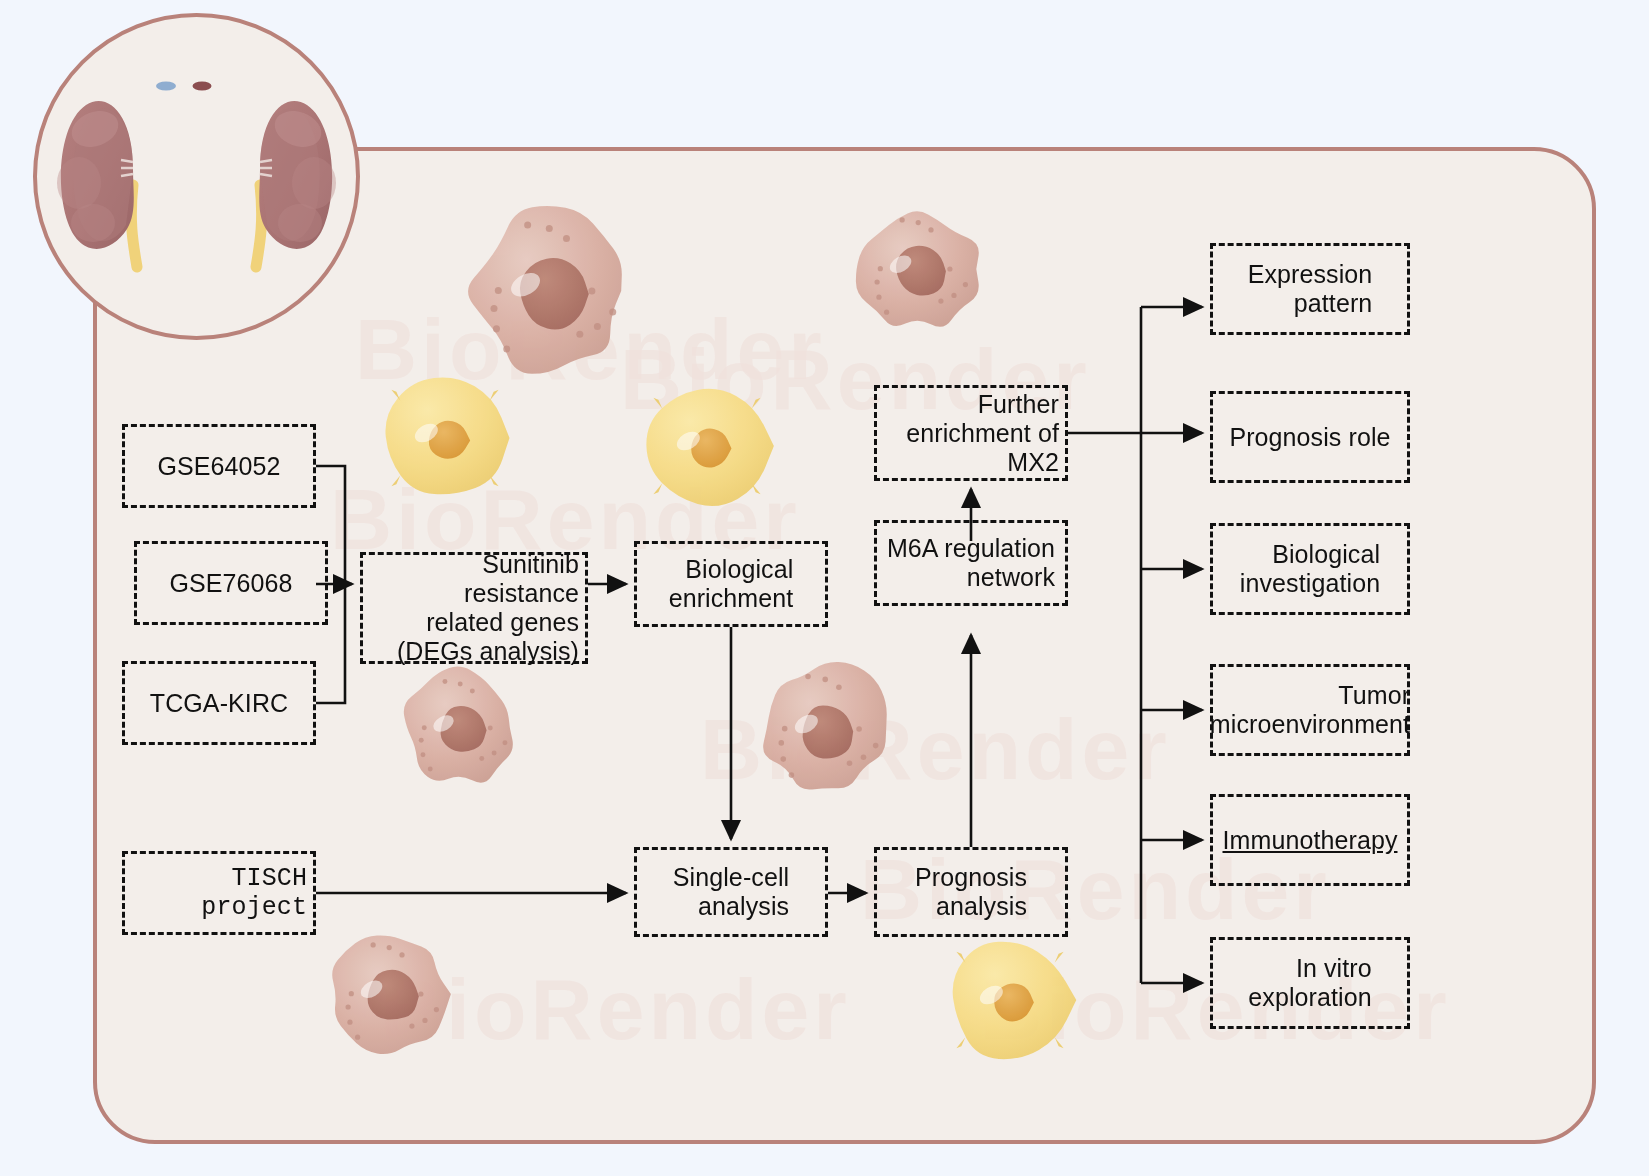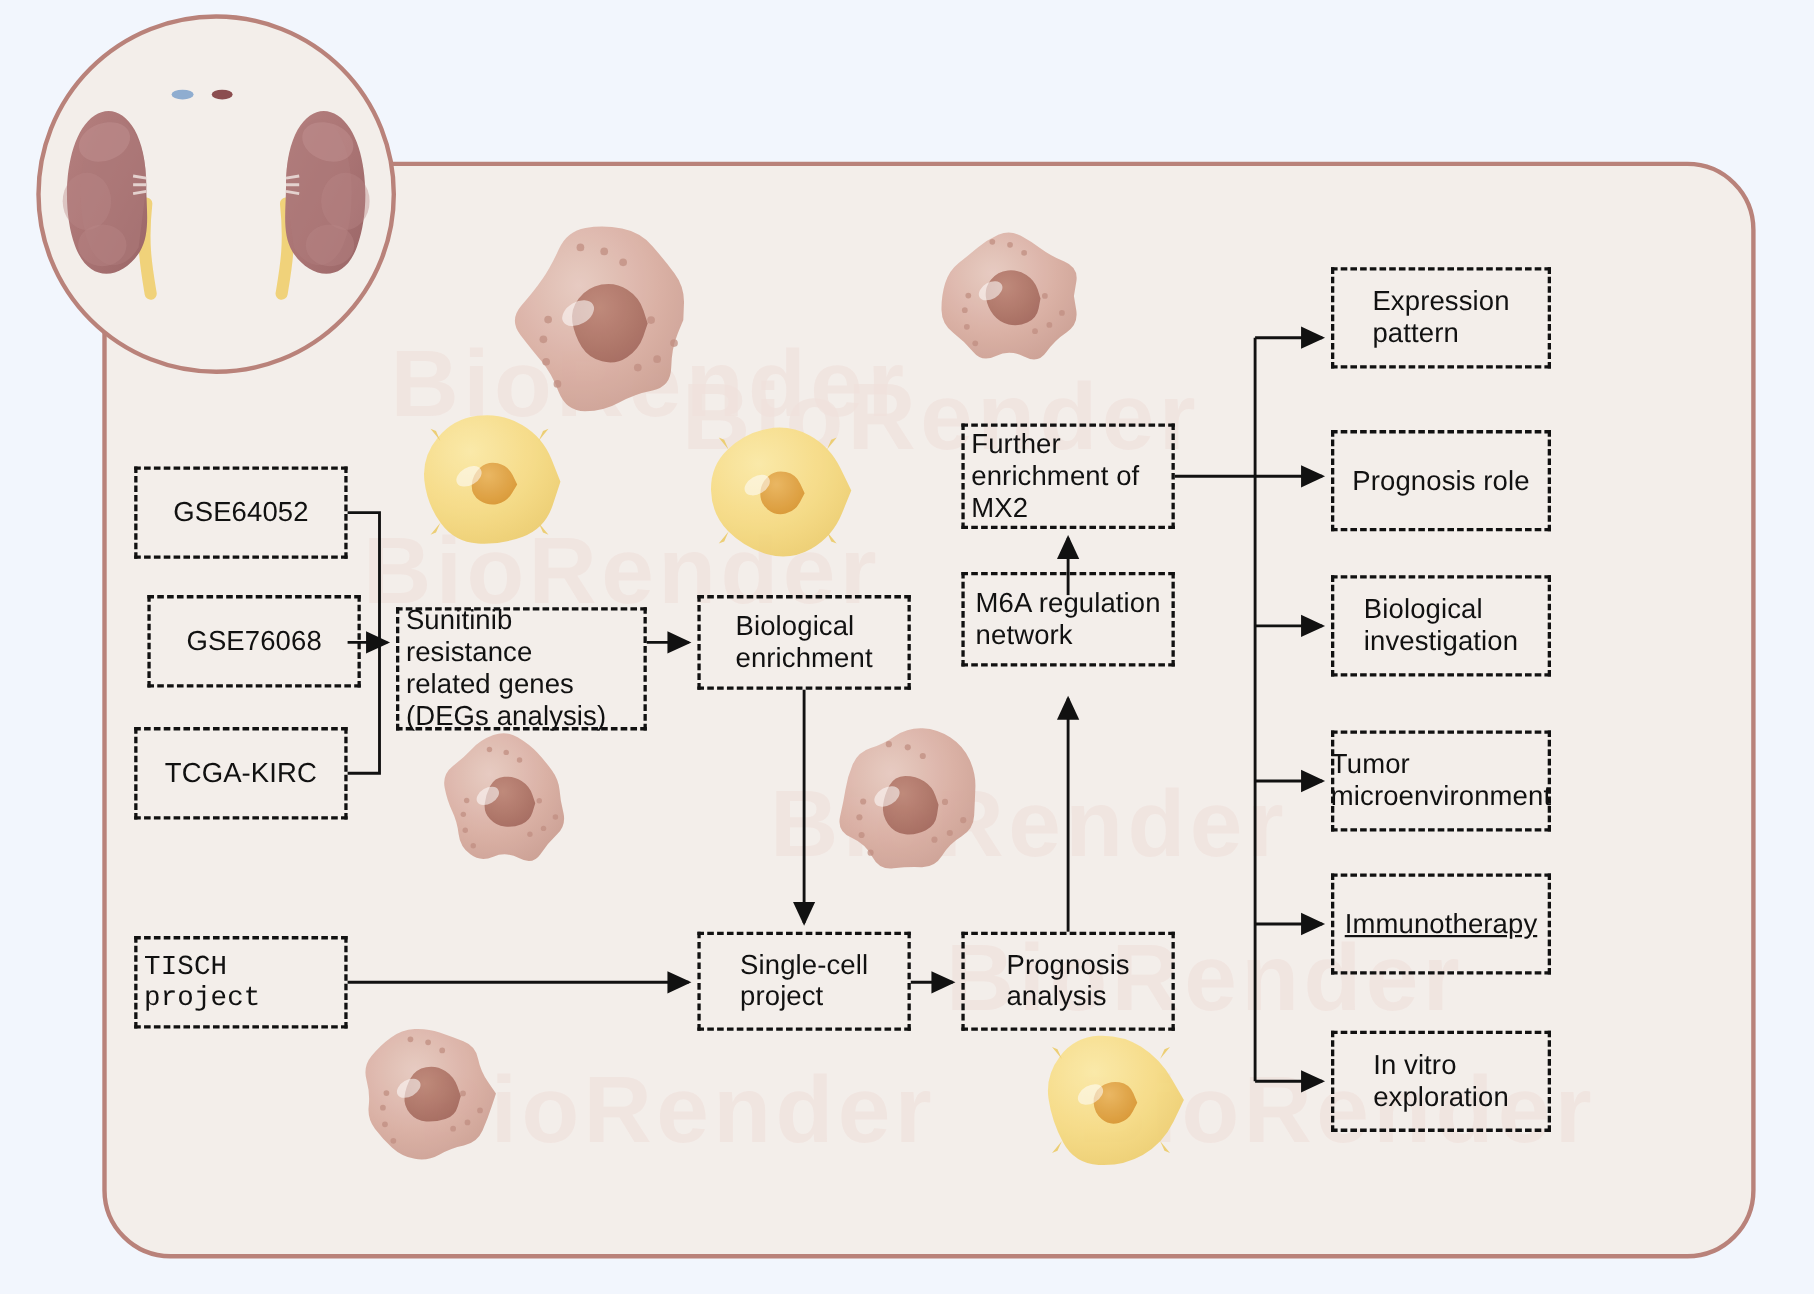--- a/index.html
+++ b/index.html
@@ -44,21 +44,21 @@
 
   
   .node{
     position:absolute;
     box-sizing:border-box;
     border:3px dashed #111111;
     background:transparent;
     display:flex;
     align-items:center;
     justify-content:center;
-    text-align:left;
+    text-align:right;
     color:#111111;
     font-size:25px;
     line-height:1.16;
     letter-spacing:.1px;
     z-index:5;
     padding:2px 6px;
   }
   .node span{display:block;white-space:pre-line;}
 
   
@@ -286,21 +286,21 @@
       <div class="node" style="left: 874px; top: 520px; width: 194px; height: 86px;">
         <span>M6A regulation
 network</span>
       </div>
       <div class="node" style="left: 874px; top: 385px; width: 194px; height: 96px;">
         <span>Further enrichment of
 MX2</span>
       </div>
       <div class="node" style="left: 634px; top: 847px; width: 194px; height: 90px;">
         <span>Single-cell
-project</span>
+analysis</span>
       </div>
       <div class="node" style="left: 874px; top: 847px; width: 194px; height: 90px;">
         <span>Prognosis
 analysis</span>
       </div>
       <div class="node" style="left: 1210px; top: 243px; width: 200px; height: 92px;">
         <span>Expression
 pattern</span>
       </div>
       <div class="node" style="left: 1210px; top: 391px; width: 200px; height: 92px;">

